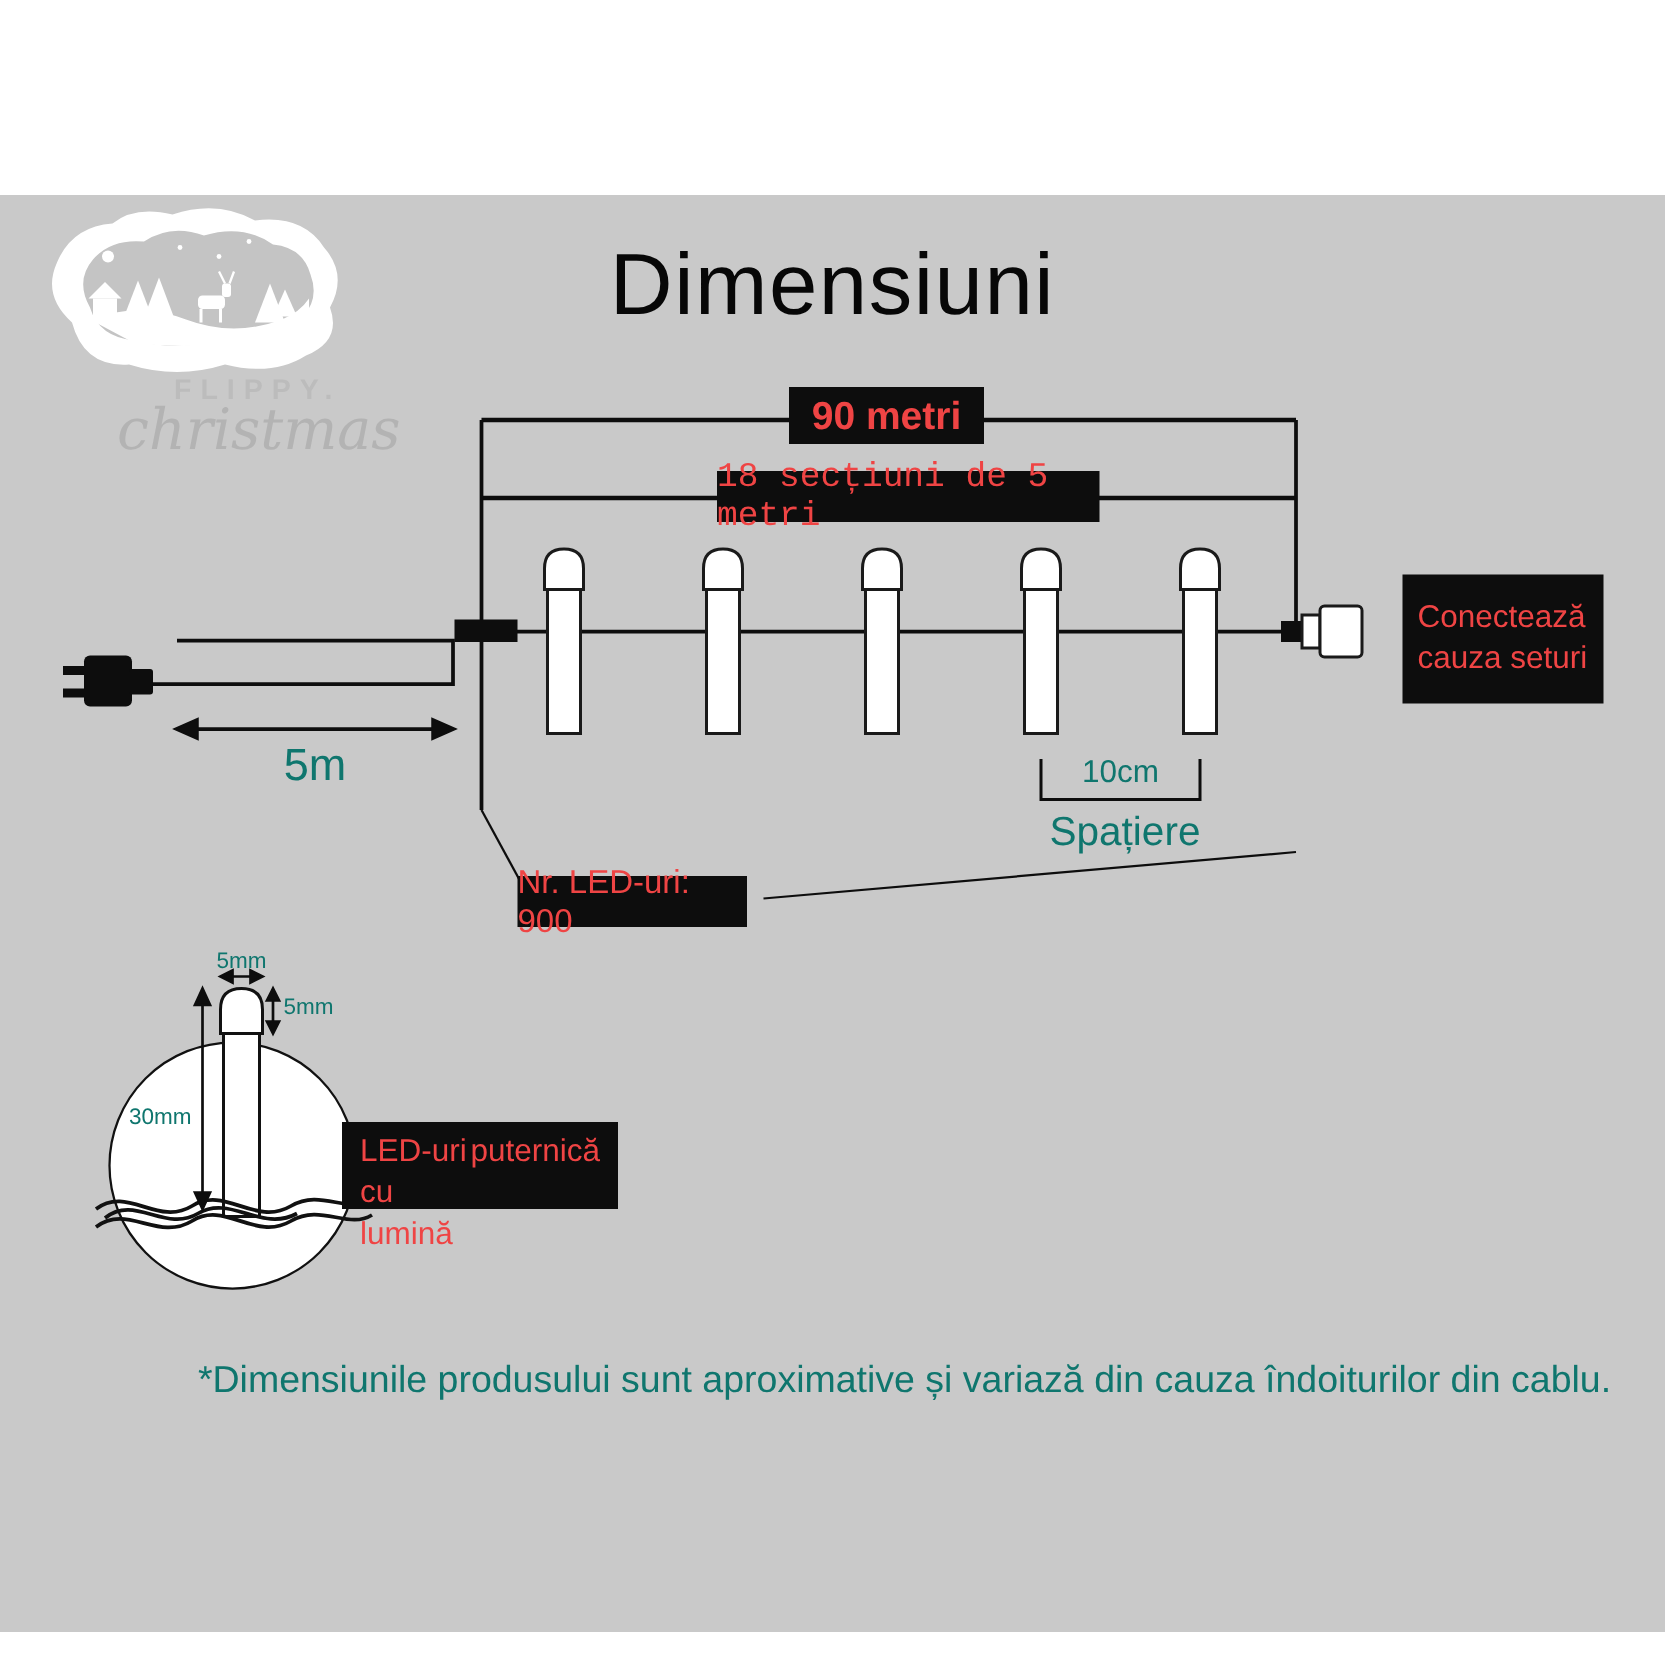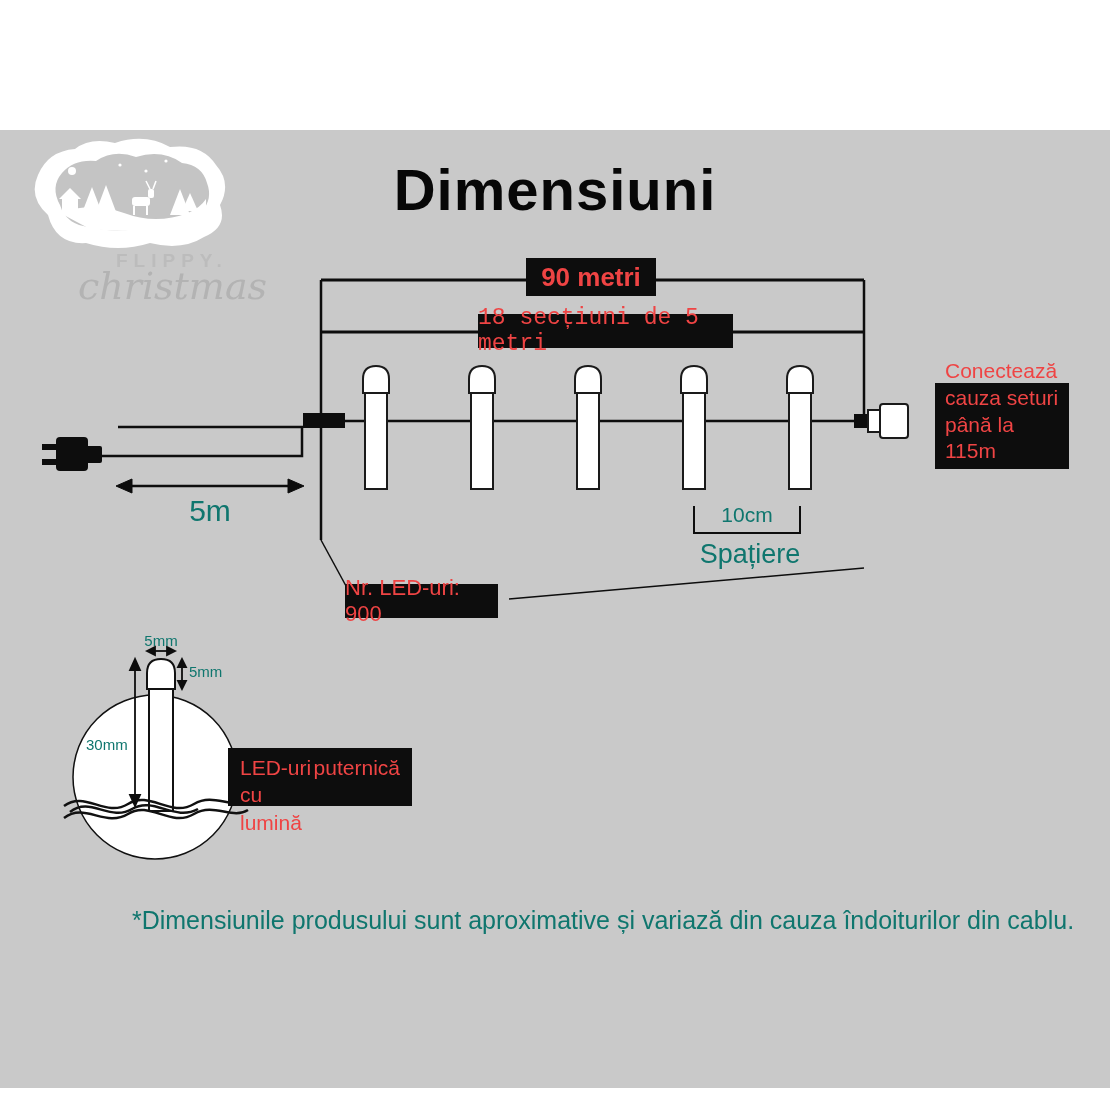--- a/index.html
+++ b/index.html
@@ -1,25 +1,25 @@
 <!DOCTYPE html>
 <html><head>
 <meta charset="utf-8">
 <style>
   html,body{margin:0;padding:0;}
   body{font-family:"Liberation Sans", sans-serif;}
   .page{position:relative;width:1110px;height:1110px;background:#ffffff;overflow:hidden;}
   .gray-band{position:absolute;left:0;top:130px;width:1110px;height:958px;background:#c9c9c9;}
   .abs{position:absolute;}
-  .title{left:0;top:156px;width:1110px;text-align:center;font-size:58px;font-weight:bold;color:#070707;letter-spacing:1px;}
+  .title{left:0;top:156px;width:1110px;text-align:center;font-size:58px;font-weight:normal;color:#070707;letter-spacing:1px;}
   svg.canvas{position:absolute;left:0;top:0;}
   .blackbox{position:absolute;background:#0d0d0d;color:#ef4444;display:flex;align-items:center;justify-content:center;box-sizing:border-box;}
   .box-90{left:526px;top:258px;width:130px;height:38px;font-size:26px;font-weight:bold;}
   .box-18{left:478px;top:314px;width:255px;height:34px;font-size:23px;font-family:Liberation Mono, monospace;}
-  .box-connect{left:935px;top:383px;width:134px;height:86px;font-size:21px;flex-direction:column;align-items:flex-start;justify-content:flex-end;padding:4px 10px;line-height:1.27;}
+  .box-connect{left:935px;top:383px;width:134px;height:86px;font-size:21px;flex-direction:column;align-items:flex-start;justify-content:center;padding:4px 10px;line-height:1.27;}
   .box-nr{left:345px;top:584px;width:153px;height:34px;font-size:22px;}
   .box-led{left:228px;top:748px;width:184px;height:58px;font-size:21px;align-items:flex-start;justify-content:center;padding:6px 12px;line-height:1.3;}
   .lbl{position:absolute;color:#0f766e;}
   .lbl-5m{left:150px;top:494px;width:120px;text-align:center;font-size:30px;}
   .lbl-10cm{left:694px;top:503px;width:106px;text-align:center;font-size:21px;}
   .lbl-spatiere{left:650px;top:539px;width:200px;text-align:center;font-size:27px;}
   .lbl-detail-title{left:56px;top:600px;font-size:26px;}
   .lbl-dim{font-size:15px;}
   .lbl-5mm-top{left:136px;top:632px;width:50px;text-align:center;}
   .lbl-5mm-right{left:189px;top:663px;}
@@ -151,21 +151,20 @@
       <polygon points="135,659 130,670 140,670"></polygon>
       <polygon points="135,806 130,795 140,795"></polygon>
     </g>
   </svg>
 
   <div class="blackbox box-90">90 metri</div>
   <div class="blackbox box-18">18 secțiuni de 5 metri</div>
   <div class="blackbox box-connect">
     <div>Conectează</div>
     <div>cauza seturi</div>
-    <div>până la 115m</div>
   </div>
   <div class="blackbox box-nr">Nr. LED-uri: 900</div>
   <div class="blackbox box-led">
     <div>LED-uri cu lumină</div>
     <div>puternică</div>
   </div>
 
   <div class="lbl lbl-5m">5m</div>
   <div class="lbl lbl-10cm">10cm</div>
   <div class="lbl lbl-spatiere">Spațiere</div>

